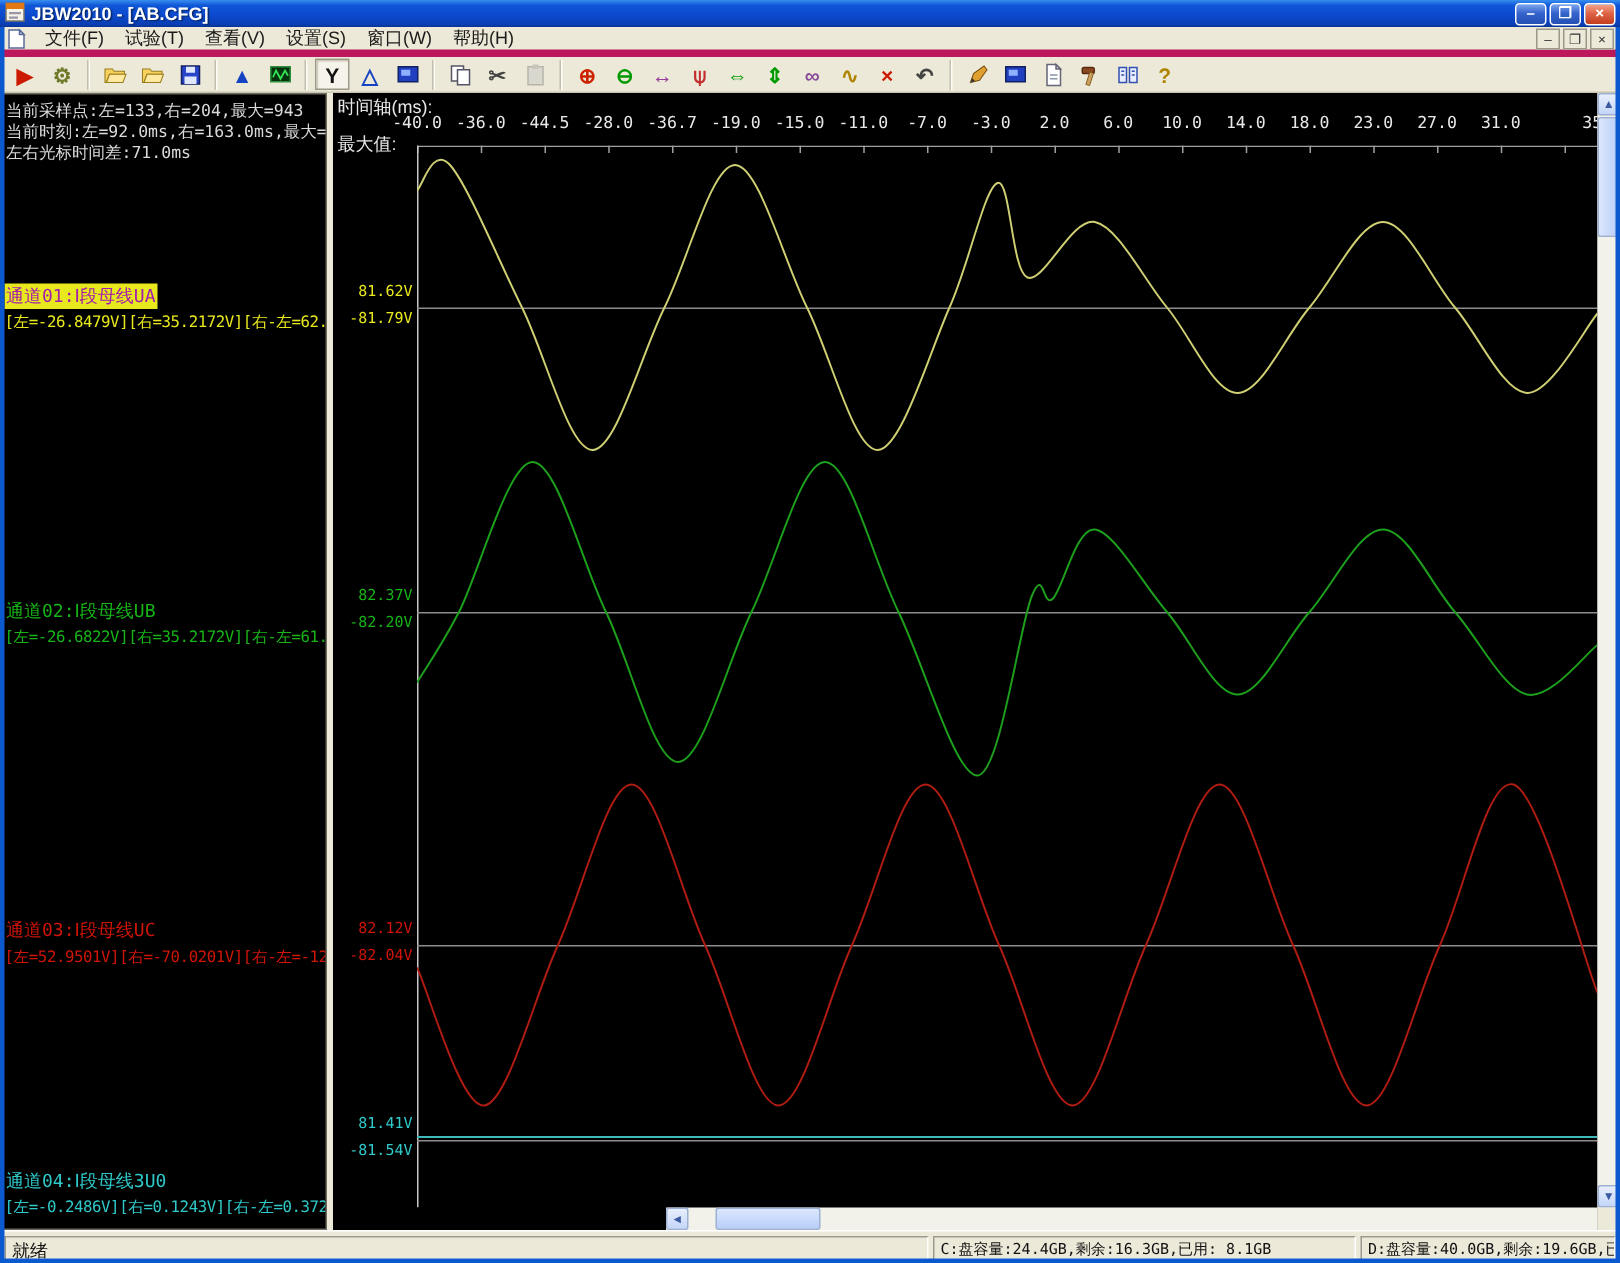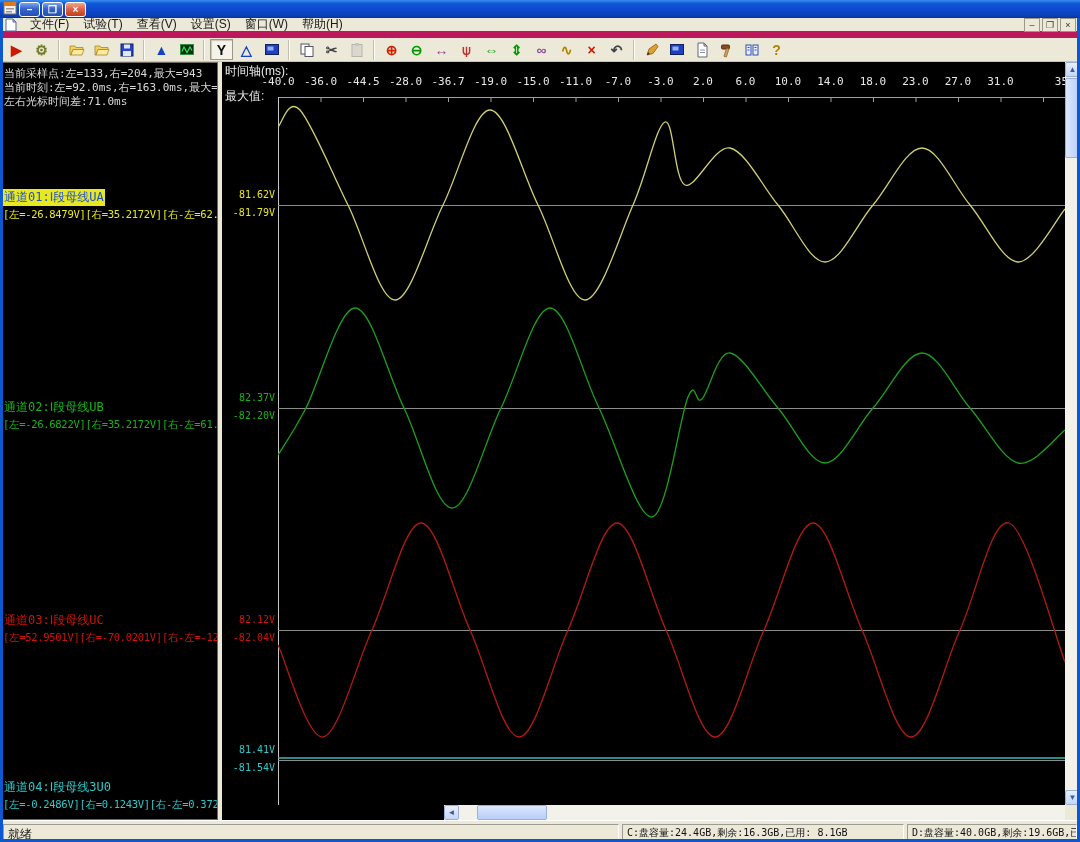--- a/index.html
+++ b/index.html
@@ -15,21 +15,21 @@
   .titlebar{position:absolute;left:0;top:0;width:100%;height:18px;
     background:linear-gradient(180deg,#388eef 0%,#1057d8 20%,#0c49cf 55%,#0a3fb4 90%,#093293 100%);
     display:flex;align-items:center;padding:0 3px;color:#fff;}
   .title-text{font-weight:bold;font-size:12px;margin-left:4px;text-shadow:1px 1px 1px #06255e;flex:1;}
   .win-btn{width:21px;height:15px;margin-left:2px;border:1px solid #fff;border-radius:3px;
     color:#fff;font-size:10px;line-height:13px;text-align:center;font-weight:bold;
     background:linear-gradient(180deg,#7da4ee,#3563cc 45%,#2450b4);}
   .win-btn.close{background:linear-gradient(180deg,#f2a58c,#df6548 45%,#c33c1d);}
   
   .menubar{position:absolute;left:0;top:18px;width:100%;height:20px;background:#ece9d8;
-    display:flex;align-items:center;padding:0 4px;border-bottom:7px solid #be185d;}
+    display:flex;align-items:center;padding:0 4px;border-bottom:5px solid #be185d;}
   .menu-item{padding:2px 7px;color:#1a1a1a;cursor:default;}
   .mdi-doc{width:15px;height:14px;margin-right:4px;}
   .mdi-controls{margin-left:auto;display:flex;gap:2px;}
   .mdi-btn{width:16px;height:14px;border:1px solid #9b988a;background:#ece9d8;
     font-size:9px;line-height:12px;text-align:center;color:#333;}
   
   .toolbar{position:absolute;left:0;top:38px;width:100%;height:24px;background:#ece9d8;
     display:flex;align-items:center;padding:0 4px;border-bottom:1px solid #c9c5b2;}
   .tb-btn{width:23px;height:21px;margin:0 1px;display:flex;align-items:center;justify-content:center;
     border:1px solid transparent;font-size:14px;line-height:1;}
@@ -84,20 +84,21 @@
 
   <div class="titlebar">
     <span>
       <svg width="14" height="14" viewBox="0 0 14 14">
           <rect x="1" y="1" width="12" height="12" fill="#f5f2e8" stroke="#7a7668"></rect>
           <rect x="1" y="1" width="12" height="4" fill="#e07818"></rect>
           <rect x="3" y="7" width="8" height="1.5" fill="#9a96a8"></rect>
           <rect x="3" y="10" width="6" height="1.5" fill="#9a96a8"></rect>
         </svg>
     </span>
+    <span class="title-text">JBW2010 - [AB.CFG]</span>
     <div class="win-btn">–</div>
     <div class="win-btn">❐</div>
     <div class="win-btn close">×</div>
   </div>
 
   <div class="menubar">
     <span class="mdi-doc">
       <svg width="14" height="14" viewBox="0 0 14 14">
           <path d="M2 1h7l3 3v9H2z" fill="#fff" stroke="#5a6a9a"></path>
           <path d="M9 1l3 3H9z" fill="#c8d2ea" stroke="#5a6a9a"></path>
@@ -276,21 +277,21 @@
         <span style="color: rgb(176, 132, 0); font-weight: bold;">?</span>
       </div>
     </div>
 
   <div class="workarea">
 
     <div class="left-panel" id="left-panel">
         <div class="info-line" style="top: 3px;">当前采样点:左=133,右=204,最大=943</div>
         <div class="info-line" style="top: 17px;">当前时刻:左=92.0ms,右=163.0ms,最大=3659.0ms</div>
         <div class="info-line" style="top: 31px;">左右光标时间差:71.0ms</div>
-        <div class="ch-block" style="top: 126px;"><div class="ch-name" style="background: rgb(232, 232, 30); color: #1d4ed8;">通道01:Ⅰ段母线UA</div><div class="ch-vals" style="color: rgb(232, 232, 30);">[左=-26.8479V][右=35.2172V][右-左=62.0651V]</div></div>
+        <div class="ch-block" style="top: 126px;"><div class="ch-name" style="background: rgb(232, 232, 30); color: #a21caf;">通道01:Ⅰ段母线UA</div><div class="ch-vals" style="color: rgb(232, 232, 30);">[左=-26.8479V][右=35.2172V][右-左=62.0651V]</div></div>
         <div class="ch-block" style="top: 336px;"><div class="ch-name" style="color: rgb(23, 180, 23);">通道02:Ⅰ段母线UB</div><div class="ch-vals" style="color: rgb(23, 180, 23);">[左=-26.6822V][右=35.2172V][右-左=61.8994V]</div></div>
         <div class="ch-block" style="top: 549px;"><div class="ch-name" style="color: rgb(207, 20, 8);">通道03:Ⅰ段母线UC</div><div class="ch-vals" style="color: rgb(207, 20, 8);">[左=52.9501V][右=-70.0201V][右-左=-122.9702V]</div></div>
         <div class="ch-block" style="top: 676px; margin-top: 40px;"><div class="ch-name" style="color: rgb(47, 201, 201);">通道04:Ⅰ段母线3U0</div><div class="ch-vals" style="color: rgb(47, 201, 201);">[左=-0.2486V][右=0.1243V][右-左=0.3729V]</div></div>
       </div>
 
     <div class="splitter"></div>
 
     <div class="plot-region">
       <span class="plot-axis-label">时间轴(ms):</span>
       <div class="tick-row" id="tick-row">

